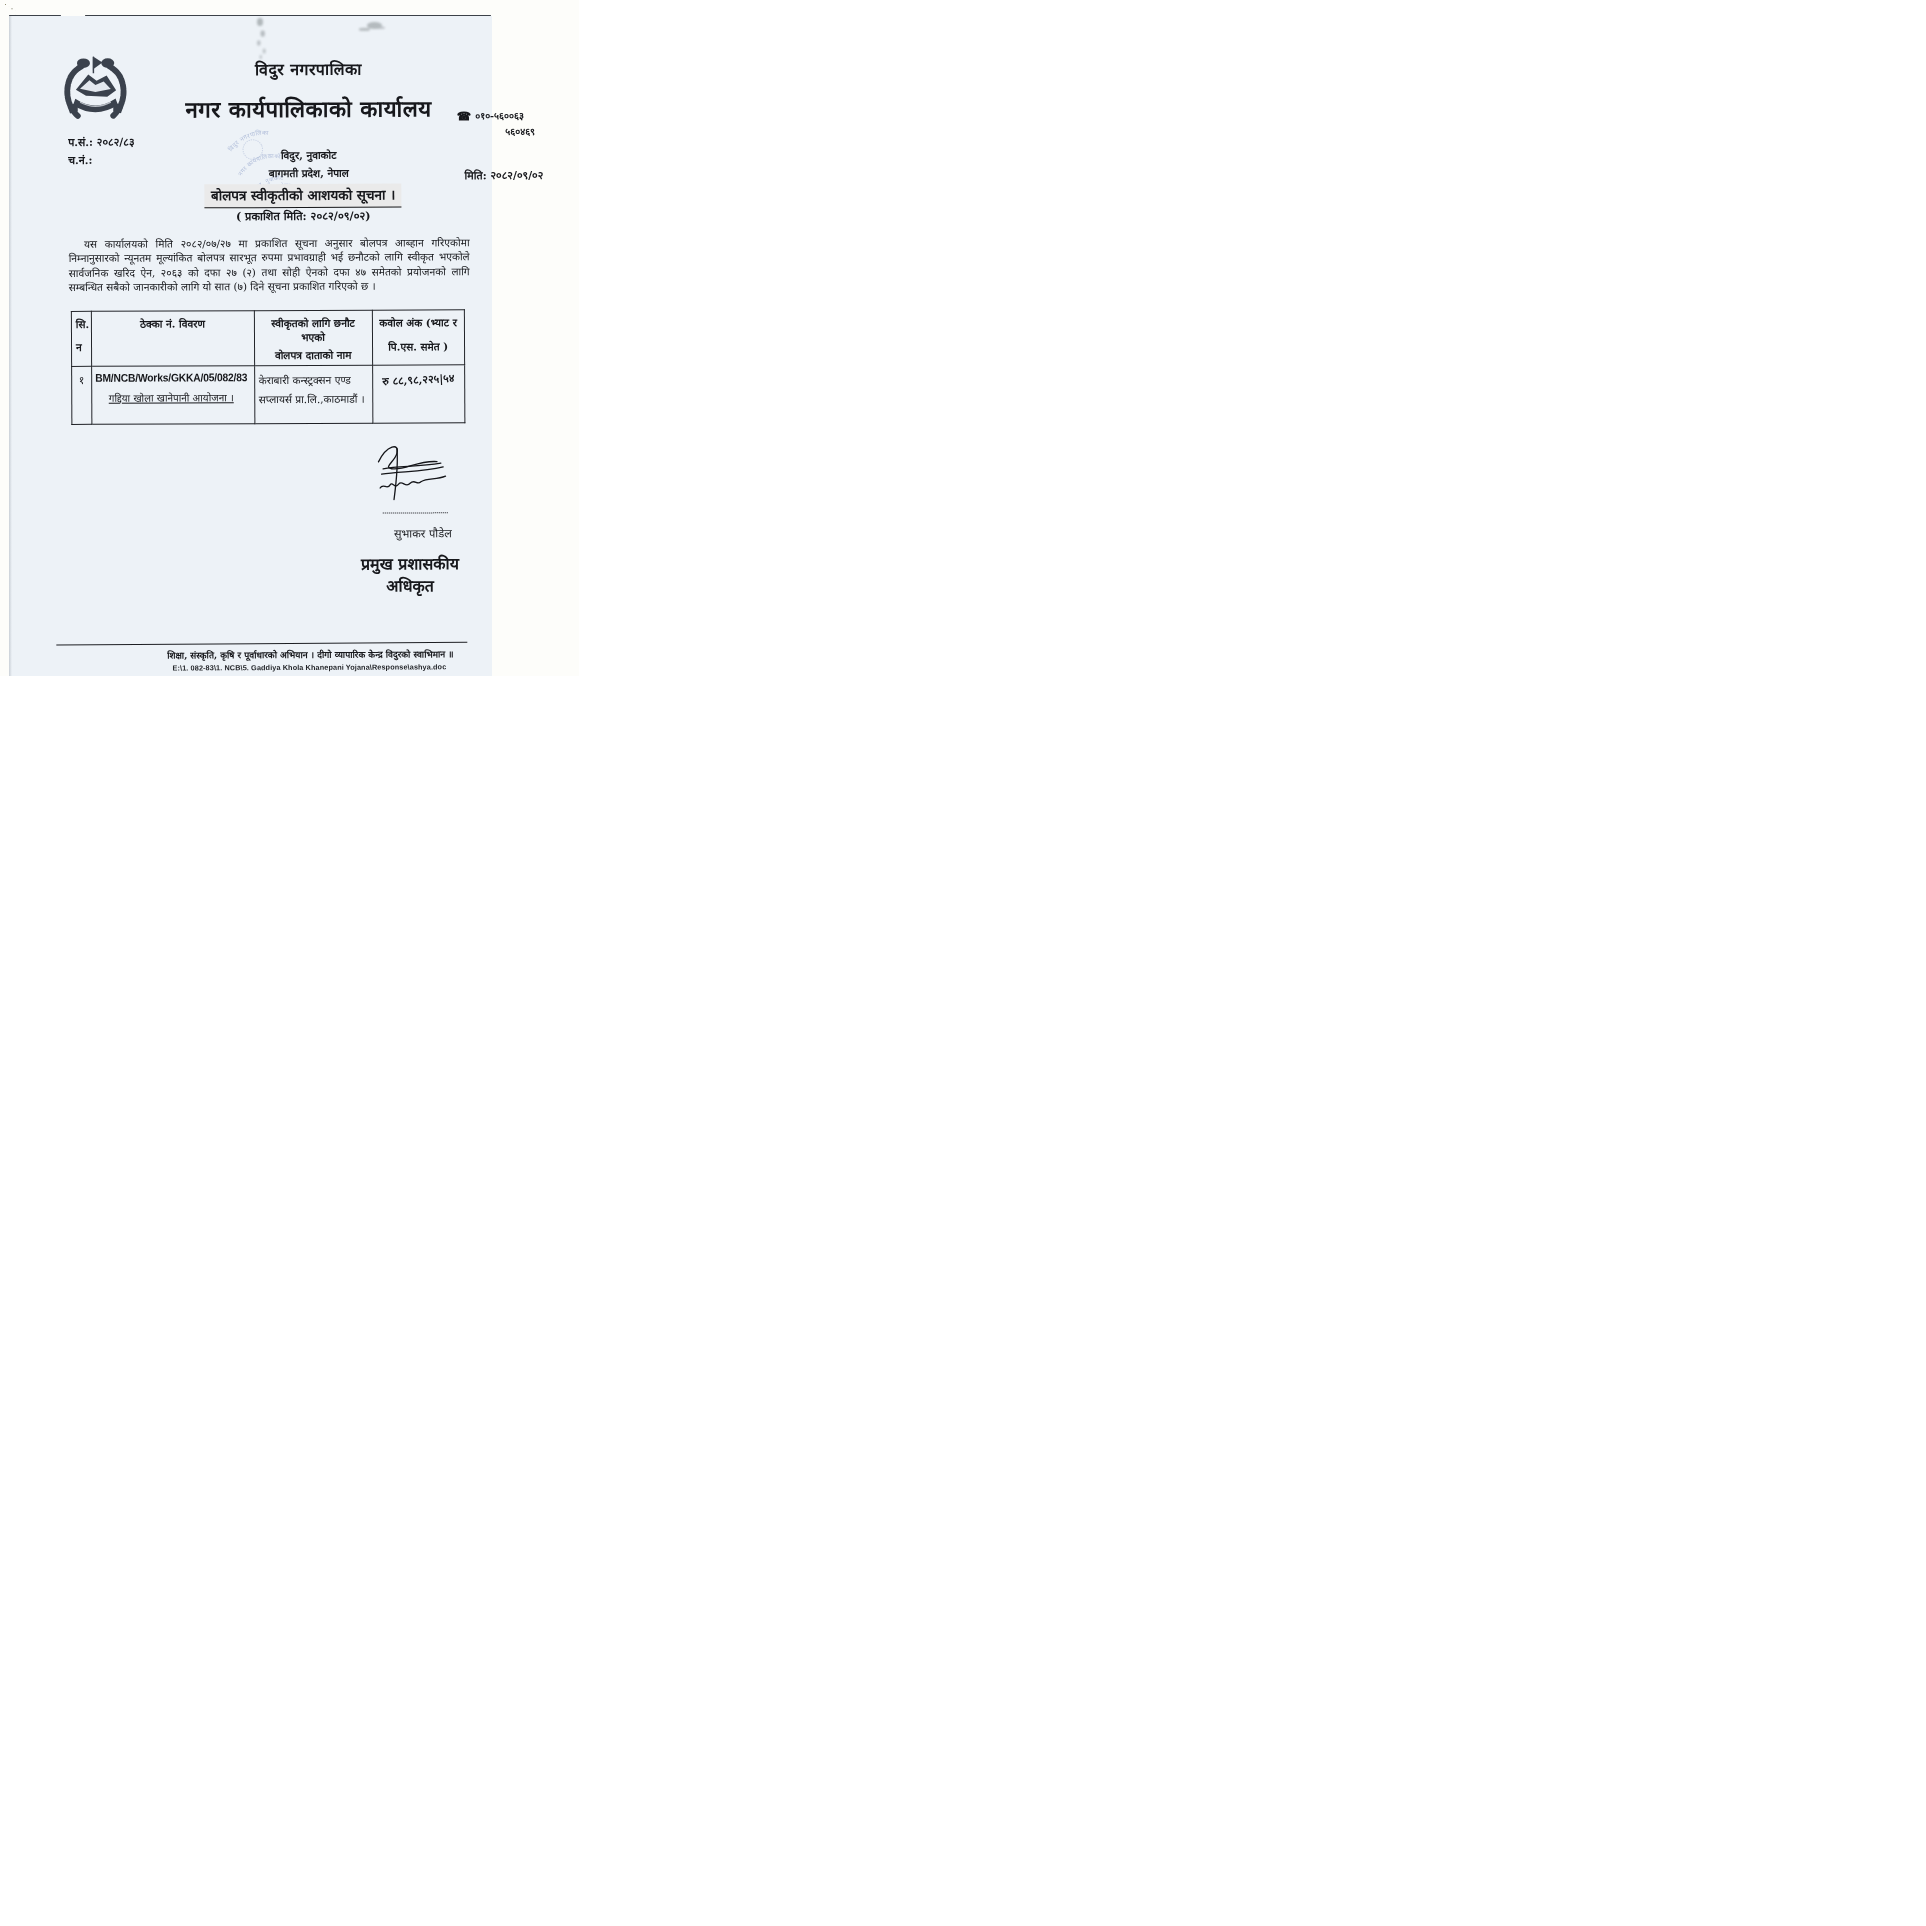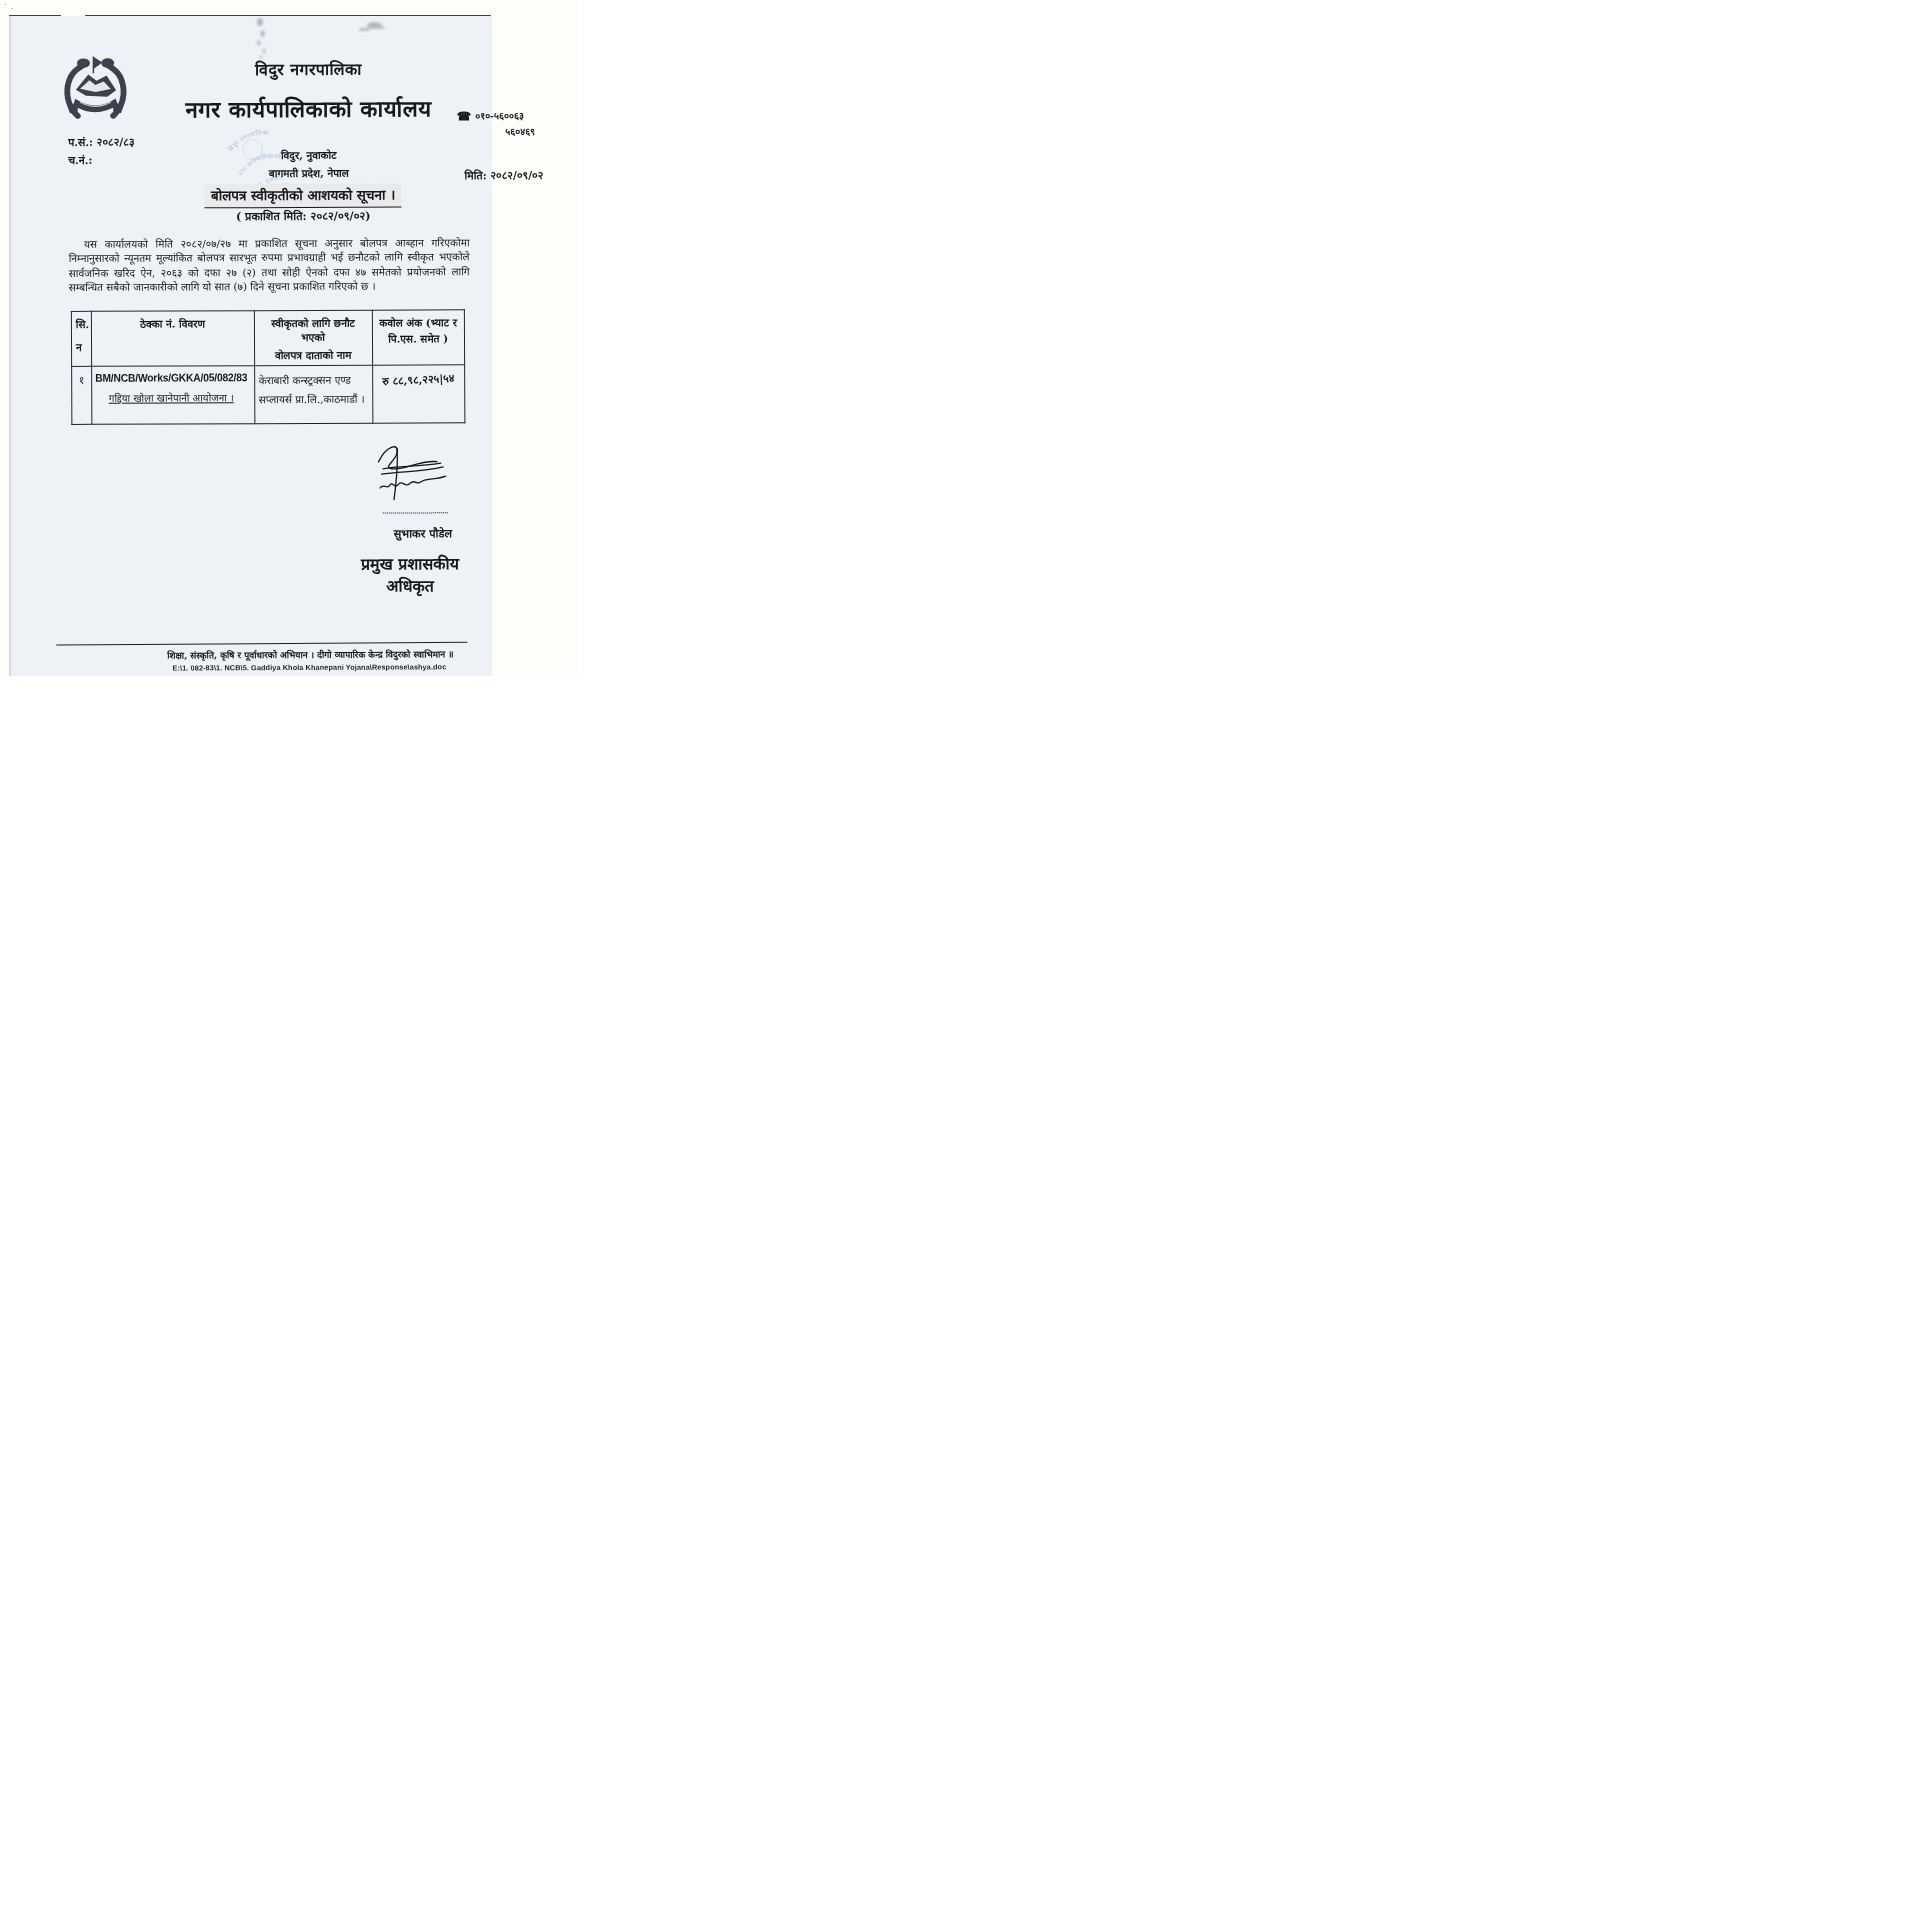--- a/index.html
+++ b/index.html
@@ -55,34 +55,34 @@
   
   .tbl{position:absolute;left:71px;top:310px;border-collapse:collapse;table-layout:fixed;width:393px;}
   .tbl td{border:1px solid #23252a;vertical-align:top;padding:4.6px 3.9px 3.1px 3.9px;}
   .tbl{border:1.2px solid #23252a;}
   .tbl tr.hdr td{height:33px;}
   .tbl tr.data td{height:49px;border-bottom:1.9px solid #1d1f24;}
   .hcell{font-size:10.4px;font-weight:bold;text-align:center;}
   .hc1{text-align:left;padding-left:1.5px;}
   .gap-sm{margin-top:4.6px;}
   .gap-md{margin-top:9.2px;}
-  .gap-lg{margin-top:2px;text-align:center;}
+  .gap-lg{margin-top:10px;text-align:center;}
   .cell-sn{font-size:10.8px;text-align:center;padding-top:16px;}
   .cell-contract{padding-top:9.2px;padding-left:6.2px;text-decoration:underline;}
   .contract-id{font-family:"Liberation Sans", sans-serif;font-size:11.2px;font-weight:bold;
      display:inline-block;transform:scaleX(.92);transform-origin:left;letter-spacing:-0.2px;}
   .contract-name{font-size:10px;margin-top:7px;margin-left:13px;}
   .cell-bidder{font-size:10.4px;padding-top:12.3px;padding-left:4.6px;line-height:19.6px;}
   .cell-amount{font-size:10.8px;font-weight:bold;text-align:center;}
   .amount-val{display:inline-block;transform:rotate(-2.5deg);margin-top:0.8px;}
   
   .sig-svg{position:absolute;left:371px;top:442px;width:77px;height:64px;}
   .sig-line{position:absolute;left:382px;top:513px;width:65px;border-top:1.9px dotted #141519;}
   .sig-name{position:absolute;left:372px;top:526px;width:100px;text-align:center;
-     font-size:11.2px;font-weight:bold;}
+     font-size:11.2px;font-weight:normal;}
   .sig-title{position:absolute;left:359px;top:553px;width:100px;text-align:center;
      font-size:16px;font-weight:bold;}
   
   .footer-line{position:absolute;left:55px;top:643px;width:411px;height:1.3px;background:#1d1f23;
      transform:rotate(-0.12deg);}
   .footer-slogan{top:648px;padding-left:39px;font-size:8.9px;font-weight:bold;}
   .footer-path{top:663px;padding-left:37px;font-family:"Liberation Sans", sans-serif;
      font-size:7.3px;font-weight:600;color:#26282c;letter-spacing:0.1px;}
 </style>
 </head>

